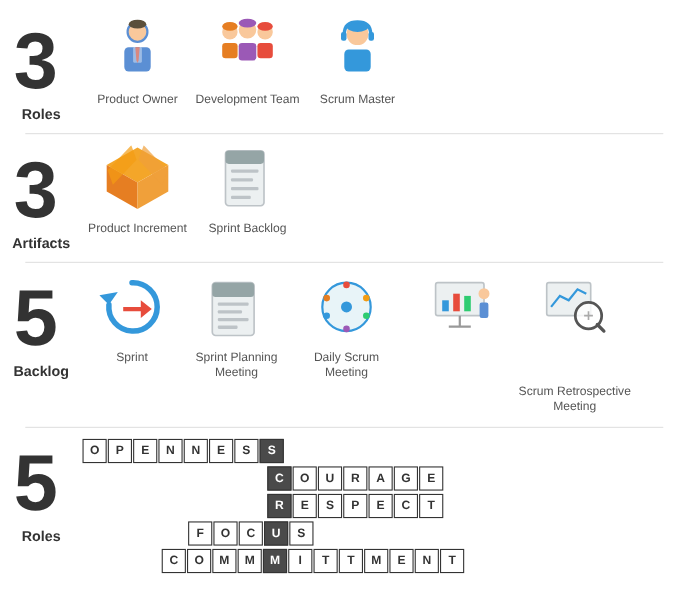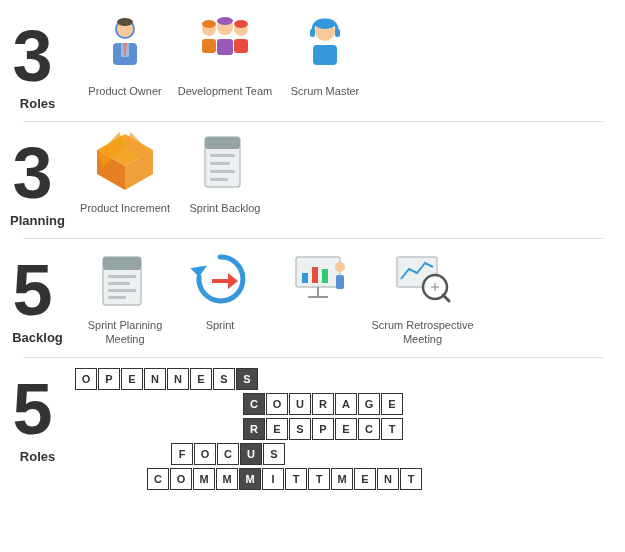--- a/index.html
+++ b/index.html
@@ -192,21 +192,21 @@
         <div class="item-label">Scrum Master</div>
       </div>
     </div>
   </div>
 
   <div class="divider-line"></div>
 
   <div class="section">
     <div class="number-col">
       <div class="big-number">3</div>
-      <div class="section-label">Planning</div>
+      <div class="section-label">Artifacts</div>
     </div>
     <div class="items-row">
 
 
       <div class="item">
         <div class="icon-area">
           <svg viewBox="0 0 60 60" xmlns="http://www.w3.org/2000/svg">
 
             <polygon points="30,2 58,18 30,34 2,18" fill="#f39c12" opacity="0.9"></polygon>
             <polygon points="2,18 30,34 30,58 2,42" fill="#e67e22"></polygon>
@@ -238,68 +238,86 @@
 
   <div class="divider-line"></div>
 
   <div class="section">
     <div class="number-col">
       <div class="big-number">5</div>
       <div class="section-label">Backlog</div>
     </div>
     <div class="items-row" style="gap:0px;">
 
+      <div class="item" style="width:90px;">
+        <div class="icon-area">
+          <svg viewBox="0 0 60 60" xmlns="http://www.w3.org/2000/svg">
+
+            <path d="M30,8 A22,22 0 1,1 9,28" stroke="#3498db" stroke-width="5" fill="none" stroke-linecap="round"></path>
+            <polygon points="9,28 2,18 19,18" fill="#3498db" transform="rotate(-10,9,28)"></polygon>
+
+            <polygon points="22,30 38,30 38,24 48,32 38,40 38,34 22,34" fill="#e74c3c"></polygon>
+          </svg>
+        </div>
+        <div class="item-label">Sprint</div>
+      </div>
+
       <div class="item" style="width:100px;">
         <div class="icon-area">
           <svg viewBox="0 0 60 60" xmlns="http://www.w3.org/2000/svg">
             <rect x="8" y="8" width="38" height="48" rx="3" fill="#ecf0f1" stroke="#bdc3c7" stroke-width="1.5"></rect>
             <rect x="8" y="8" width="38" height="13" rx="3" fill="#95a5a6"></rect>
             <rect x="13" y="26" width="28" height="3" rx="1" fill="#bdc3c7"></rect>
             <rect x="13" y="33" width="22" height="3" rx="1" fill="#bdc3c7"></rect>
             <rect x="13" y="40" width="28" height="3" rx="1" fill="#bdc3c7"></rect>
             <rect x="13" y="47" width="18" height="3" rx="1" fill="#bdc3c7"></rect>
           </svg>
         </div>
         <div class="item-label">Sprint Planning Meeting</div>
       </div>
 
-      <div class="item" style="width:90px;">
-        <div class="icon-area">
-          <svg viewBox="0 0 60 60" xmlns="http://www.w3.org/2000/svg">
-
-            <path d="M30,8 A22,22 0 1,1 9,28" stroke="#3498db" stroke-width="5" fill="none" stroke-linecap="round"></path>
-            <polygon points="9,28 2,18 19,18" fill="#3498db" transform="rotate(-10,9,28)"></polygon>
-
-            <polygon points="22,30 38,30 38,24 48,32 38,40 38,34 22,34" fill="#e74c3c"></polygon>
-          </svg>
-        </div>
-        <div class="item-label">Sprint</div>
-      </div>
-
+      <div class="item" style="width:100px;">
+        <div class="icon-area">
+          <svg viewBox="0 0 60 60" xmlns="http://www.w3.org/2000/svg">
+
+            <circle cx="30" cy="30" r="22" fill="#e8f4f8" stroke="#3498db" stroke-width="2"></circle>
+
+            <circle cx="30" cy="10" r="3" fill="#e74c3c"></circle>
+            <circle cx="48" cy="22" r="3" fill="#f39c12"></circle>
+            <circle cx="48" cy="38" r="3" fill="#2ecc71"></circle>
+            <circle cx="30" cy="50" r="3" fill="#9b59b6"></circle>
+            <circle cx="12" cy="38" r="3" fill="#3498db"></circle>
+            <circle cx="12" cy="22" r="3" fill="#e67e22"></circle>
+
+            <circle cx="30" cy="30" r="5" fill="#3498db"></circle>
+          </svg>
+        </div>
+        <div class="item-label">Daily Scrum Meeting</div>
+      </div>
 
       <div class="item" style="width:105px;">
         <div class="icon-area">
           <svg viewBox="0 0 60 60" xmlns="http://www.w3.org/2000/svg">
 
             <rect x="8" y="8" width="44" height="30" rx="2" fill="#ecf0f1" stroke="#bdc3c7" stroke-width="1.5"></rect>
 
             <rect x="14" y="24" width="6" height="10" fill="#3498db"></rect>
             <rect x="24" y="18" width="6" height="16" fill="#e74c3c"></rect>
             <rect x="34" y="20" width="6" height="14" fill="#2ecc71"></rect>
 
             <line x1="30" y1="38" x2="30" y2="48" stroke="#999" stroke-width="2"></line>
             <line x1="20" y1="48" x2="40" y2="48" stroke="#999" stroke-width="2"></line>
 
             <circle cx="52" cy="18" r="5" fill="#f9c89b"></circle>
             <rect x="48" y="26" width="8" height="14" rx="2" fill="#5b8fd4"></rect>
           </svg>
         </div>
       </div>
 
-      <div class="item" style="width:105px;">
+      <div class="item" style="width:105px;gap:31px;">
         <div class="icon-area">
           <svg viewBox="0 0 60 60" xmlns="http://www.w3.org/2000/svg">
 
             <rect x="4" y="8" width="40" height="30" rx="2" fill="#ecf0f1" stroke="#bdc3c7" stroke-width="1.5"></rect>
 
             <polyline points="8,30 16,20 24,24 32,14 40,18" stroke="#3498db" stroke-width="2" fill="none"></polyline>
 
             <circle cx="42" cy="38" r="12" fill="rgba(255,255,255,0.8)" stroke="#555" stroke-width="2.5"></circle>
             <line x1="50" y1="46" x2="56" y2="52" stroke="#555" stroke-width="3" stroke-linecap="round"></line>
 

